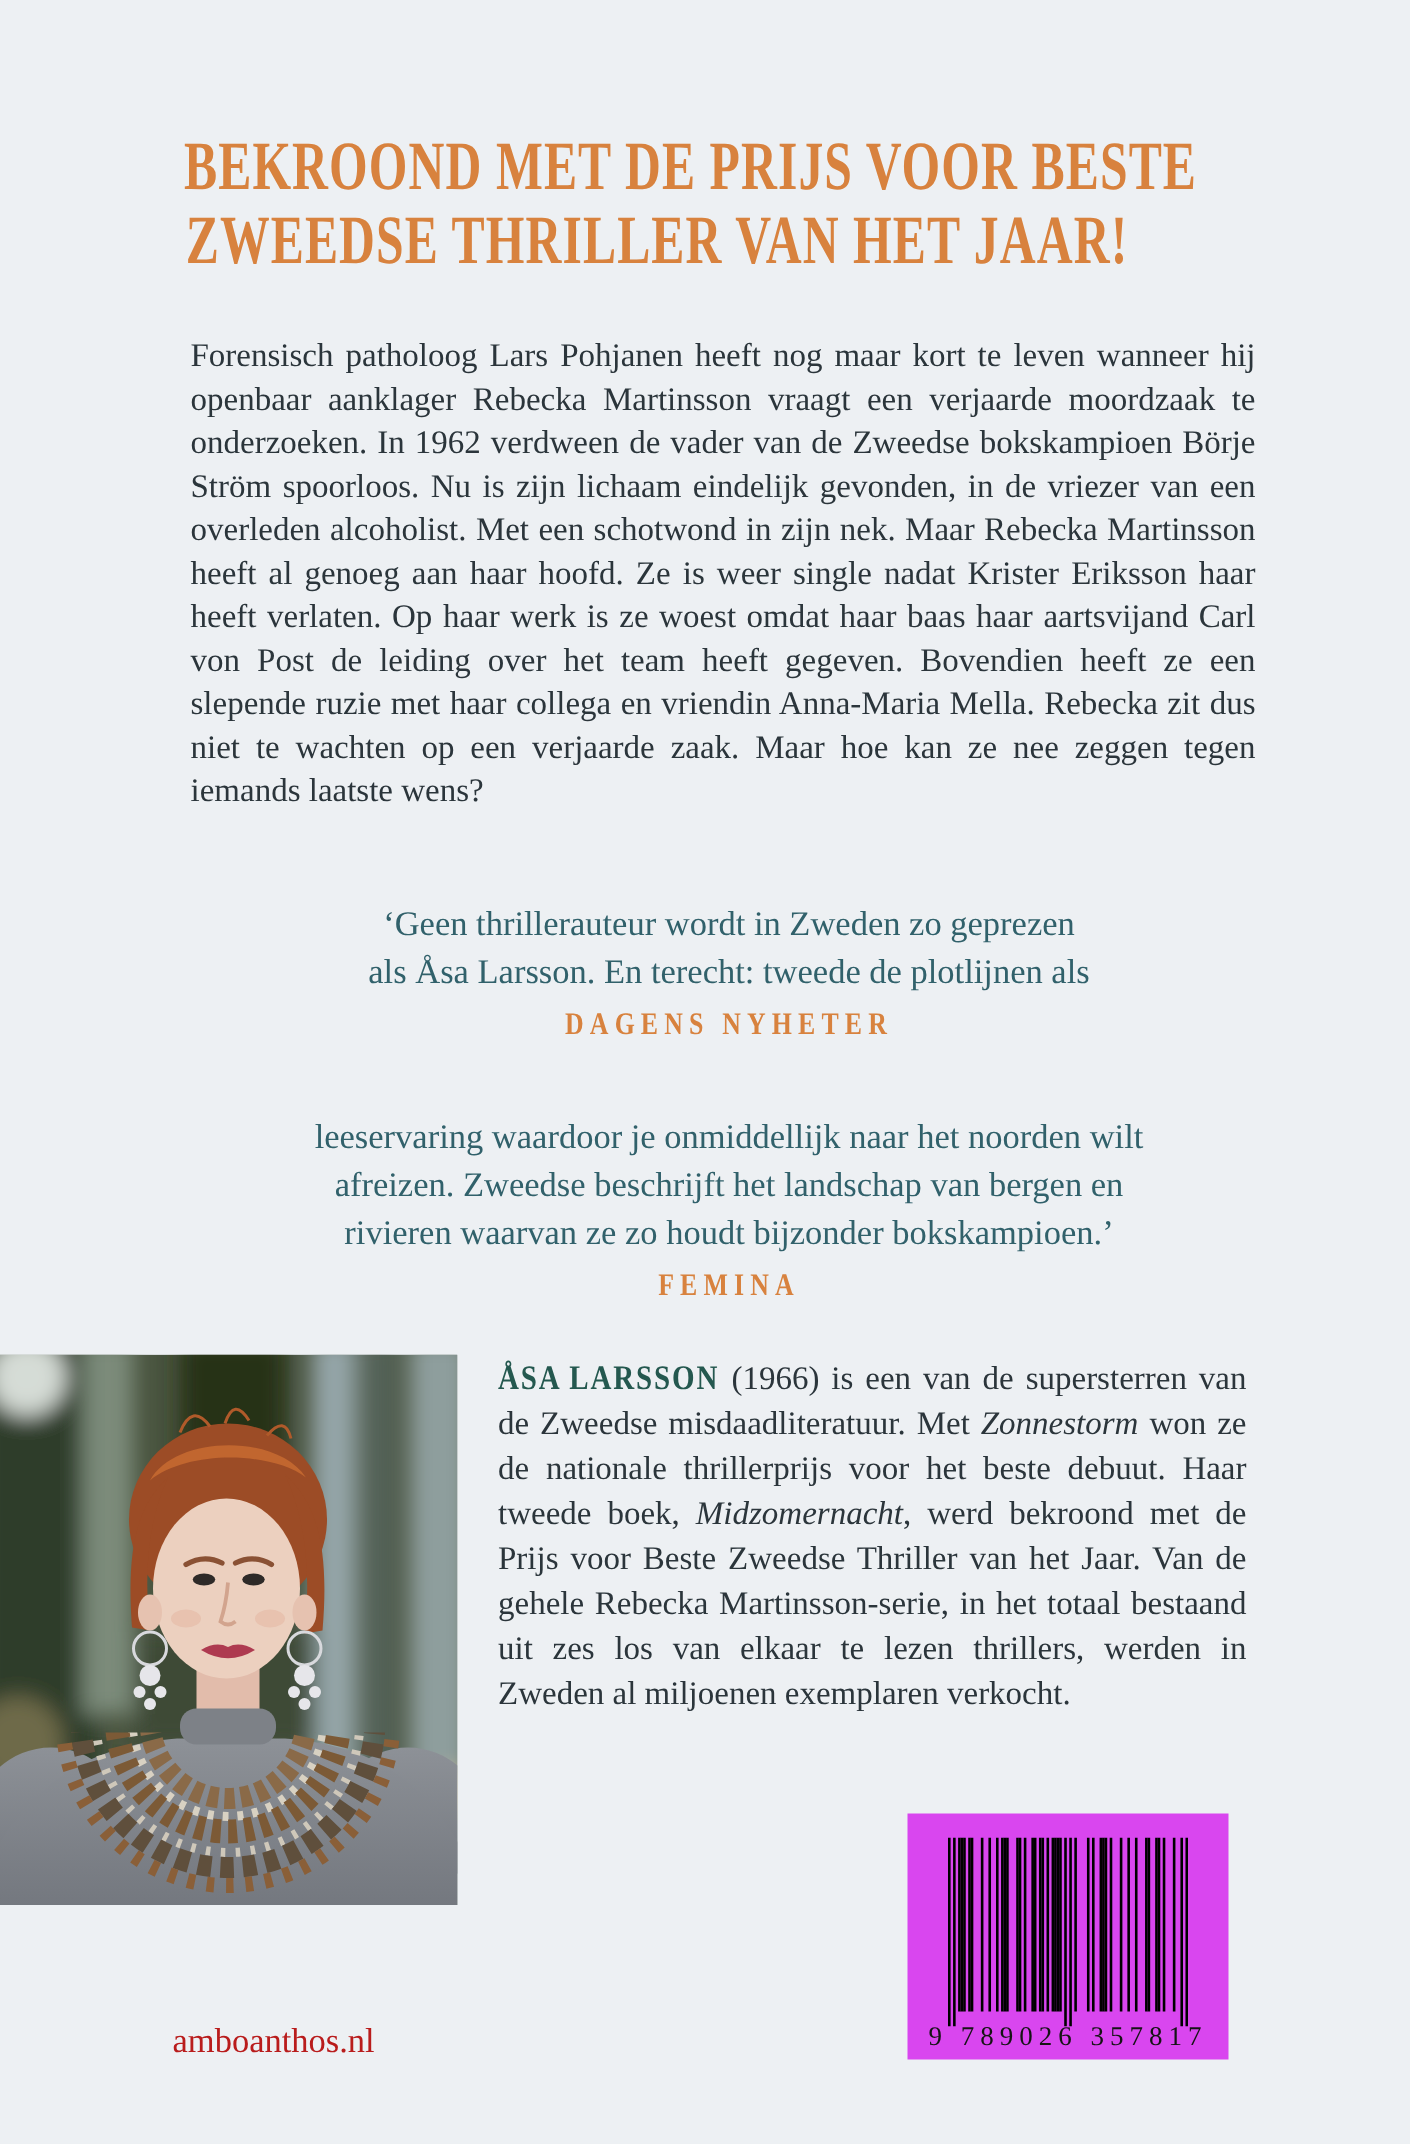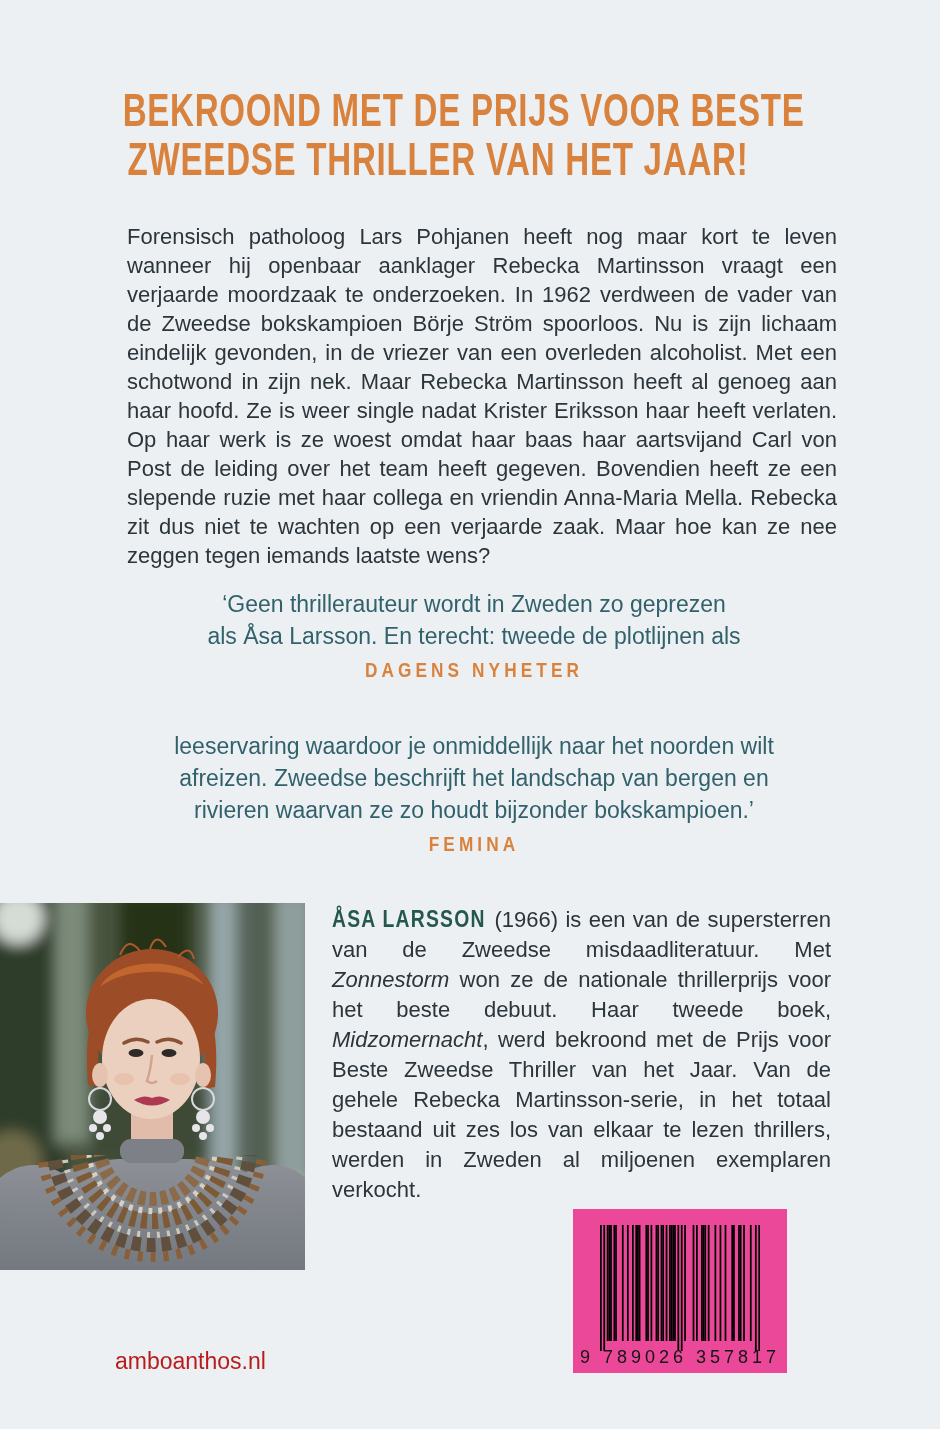--- a/index.html
+++ b/index.html
@@ -1,55 +1,55 @@
 <!DOCTYPE html>
 <html lang="nl"><head>
 <meta charset="utf-8">
 <style>
   html,body{margin:0;padding:0;background:#edf0f3;}
   .cover{
     position:relative;width:876px;height:1429px;overflow:hidden;
     background:#edf0f3;
-    font-family:Liberation Sans, sans-serif;
+    font-family:Liberation Serif, serif;
     color:#2b353b;
   }
   
   .award-heading{position:absolute;top:86px;left:0;width:100%;text-align:center;}
   .award-heading .hline{
     font-size:46px;line-height:49px;font-weight:700;letter-spacing:1px;
     color:#d8823e;white-space:nowrap;transform:scaleX(.72);transform-origin:50% 50%;
   }
   
   .synopsis{
     position:absolute;top:210px;left:115px;width:710px;margin:12px;
     font-size:22px;line-height:29px;text-align:justify;color:#2b353b;
   }
   
-  .quote{position:absolute;left:130px;width:680px;margin:4px;color:#31616b;text-align:center;}
+  .quote{position:absolute;left:130px;width:680px;margin:16px;color:#31616b;text-align:center;}
   .quote .qline{font-size:23px;line-height:32px;}
   .quote cite{
     display:block;margin-top:6px;font-style:normal;font-weight:700;
     font-size:21px;letter-spacing:5px;color:#d8823e;
     transform:scaleX(.82);transform-origin:50% 50%;white-space:nowrap;
   }
   .quote-1{top:584px;}
   .quote-2{top:726px;}
   
   .author-photo{position:absolute;top:903px;left:0;width:305px;height:367px;overflow:hidden;}
   .author-bio{
     position:absolute;top:904px;left:332px;width:499px;margin:0;
     font-size:22px;line-height:30px;text-align:justify;color:#2b353b;
   }
   .bio-name{
     display:inline-block;color:#24584f;font-weight:700;font-size:23px;letter-spacing:1.5px;
     transform:scaleX(.84);transform-origin:0 50%;margin-right:-28px;white-space:nowrap;
   }
   .book-title{font-style:italic;}
   
-  .barcode-box{position:absolute;left:573px;top:1209px;width:214px;height:164px;background:#ec4899;}
+  .barcode-box{position:absolute;left:605px;top:1209px;width:214px;height:164px;background:#d946ef;}
   .barcode-box svg{position:absolute;left:27px;top:16px;}
   .barcode-number{
     position:absolute;left:0;right:0;bottom:5px;text-align:center;
     font-size:18px;letter-spacing:4px;color:#141414;
   }
   
   .publisher-url{position:absolute;left:115px;top:1348px;font-size:23px;color:#b91c1c;}
 </style>
 </head>
 <body>

